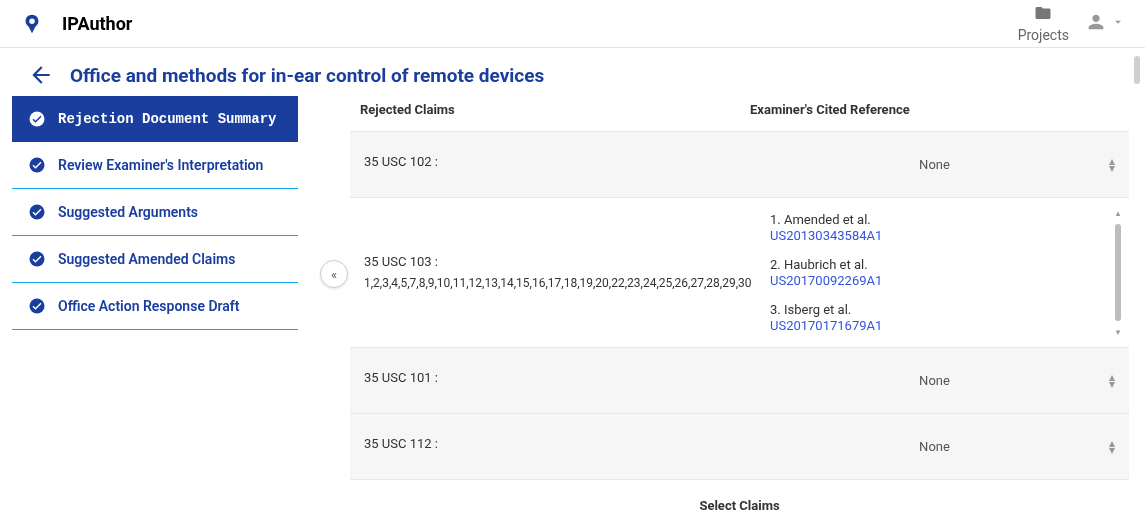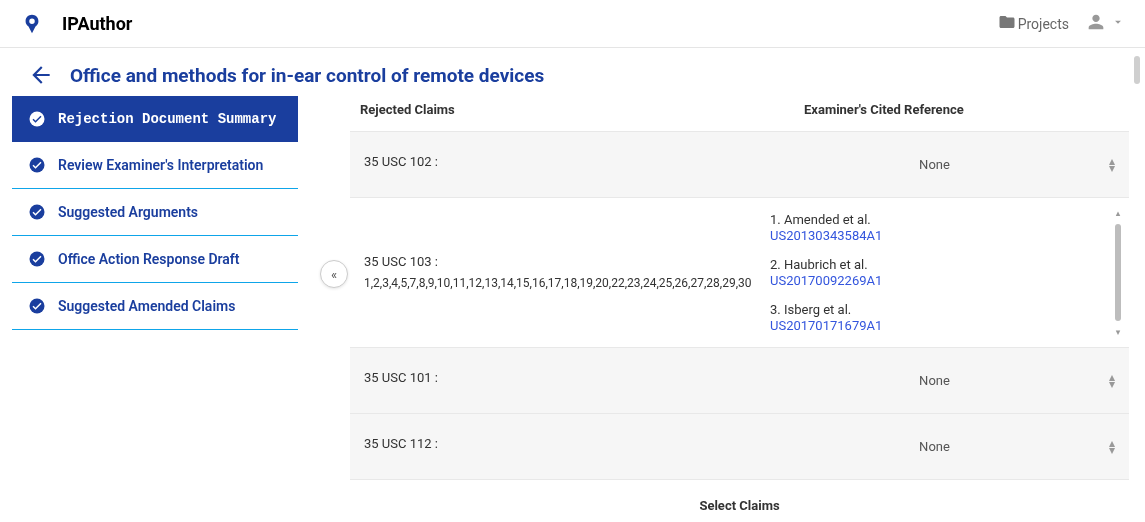--- a/index.html
+++ b/index.html
@@ -45,20 +45,21 @@
       align-items: center;
       gap: 16px;
     }
     .projects-link {
       display: flex;
       align-items: center;
       gap: 2px;
       color: #666;
       font-size: 14px;
       cursor: pointer;
+      flex-direction: column;
     }
     .user-area {
       display: flex;
       align-items: center;
       gap: 4px;
       color: #888;
       cursor: pointer;
     }
     .title-bar {
       display: flex;
@@ -132,21 +133,21 @@
       flex: 1;
       padding: 0 16px 0 40px;
       overflow-y: auto;
       position: relative;
     }
     .table-header {
       display: flex;
       padding: 6px 10px 14px 10px;
     }
     .th-left {
-      width: 444px;
+      width: 390px;
       font-weight: 700;
       font-size: 13px;
       color: #333;
     }
     .th-right {
       flex: 1;
       font-weight: 700;
       font-size: 13px;
       color: #333;
     }
@@ -338,30 +339,30 @@
       </span>
       <span>Suggested Arguments</span>
     </div>
     <div class="sidebar-item">
       <span class="check-icon">
         <svg width="18" height="18" viewBox="0 0 24 24">
             <circle cx="12" cy="12" r="10" fill="#1a3e9e"></circle>
             <path fill="#fff" d="M10 14.2l-2.6-2.6-1.4 1.4 4 4 8-8-1.4-1.4z"></path>
           </svg>
       </span>
-      <span>Office Action Response Draft</span>
+      <span>Suggested Amended Claims</span>
     </div>
     <div class="sidebar-item">
       <span class="check-icon">
         <svg width="18" height="18" viewBox="0 0 24 24">
             <circle cx="12" cy="12" r="10" fill="#1a3e9e"></circle>
             <path fill="#fff" d="M10 14.2l-2.6-2.6-1.4 1.4 4 4 8-8-1.4-1.4z"></path>
           </svg>
       </span>
-      <span>Suggested Amended Claims</span>
+      <span>Office Action Response Draft</span>
     </div>
   </div>
 
   <div class="collapse-handle">
     <span>«</span>
   </div>
 
   <div class="main-panel">
     <div class="table-header">
       <div class="th-left">Rejected Claims</div>

